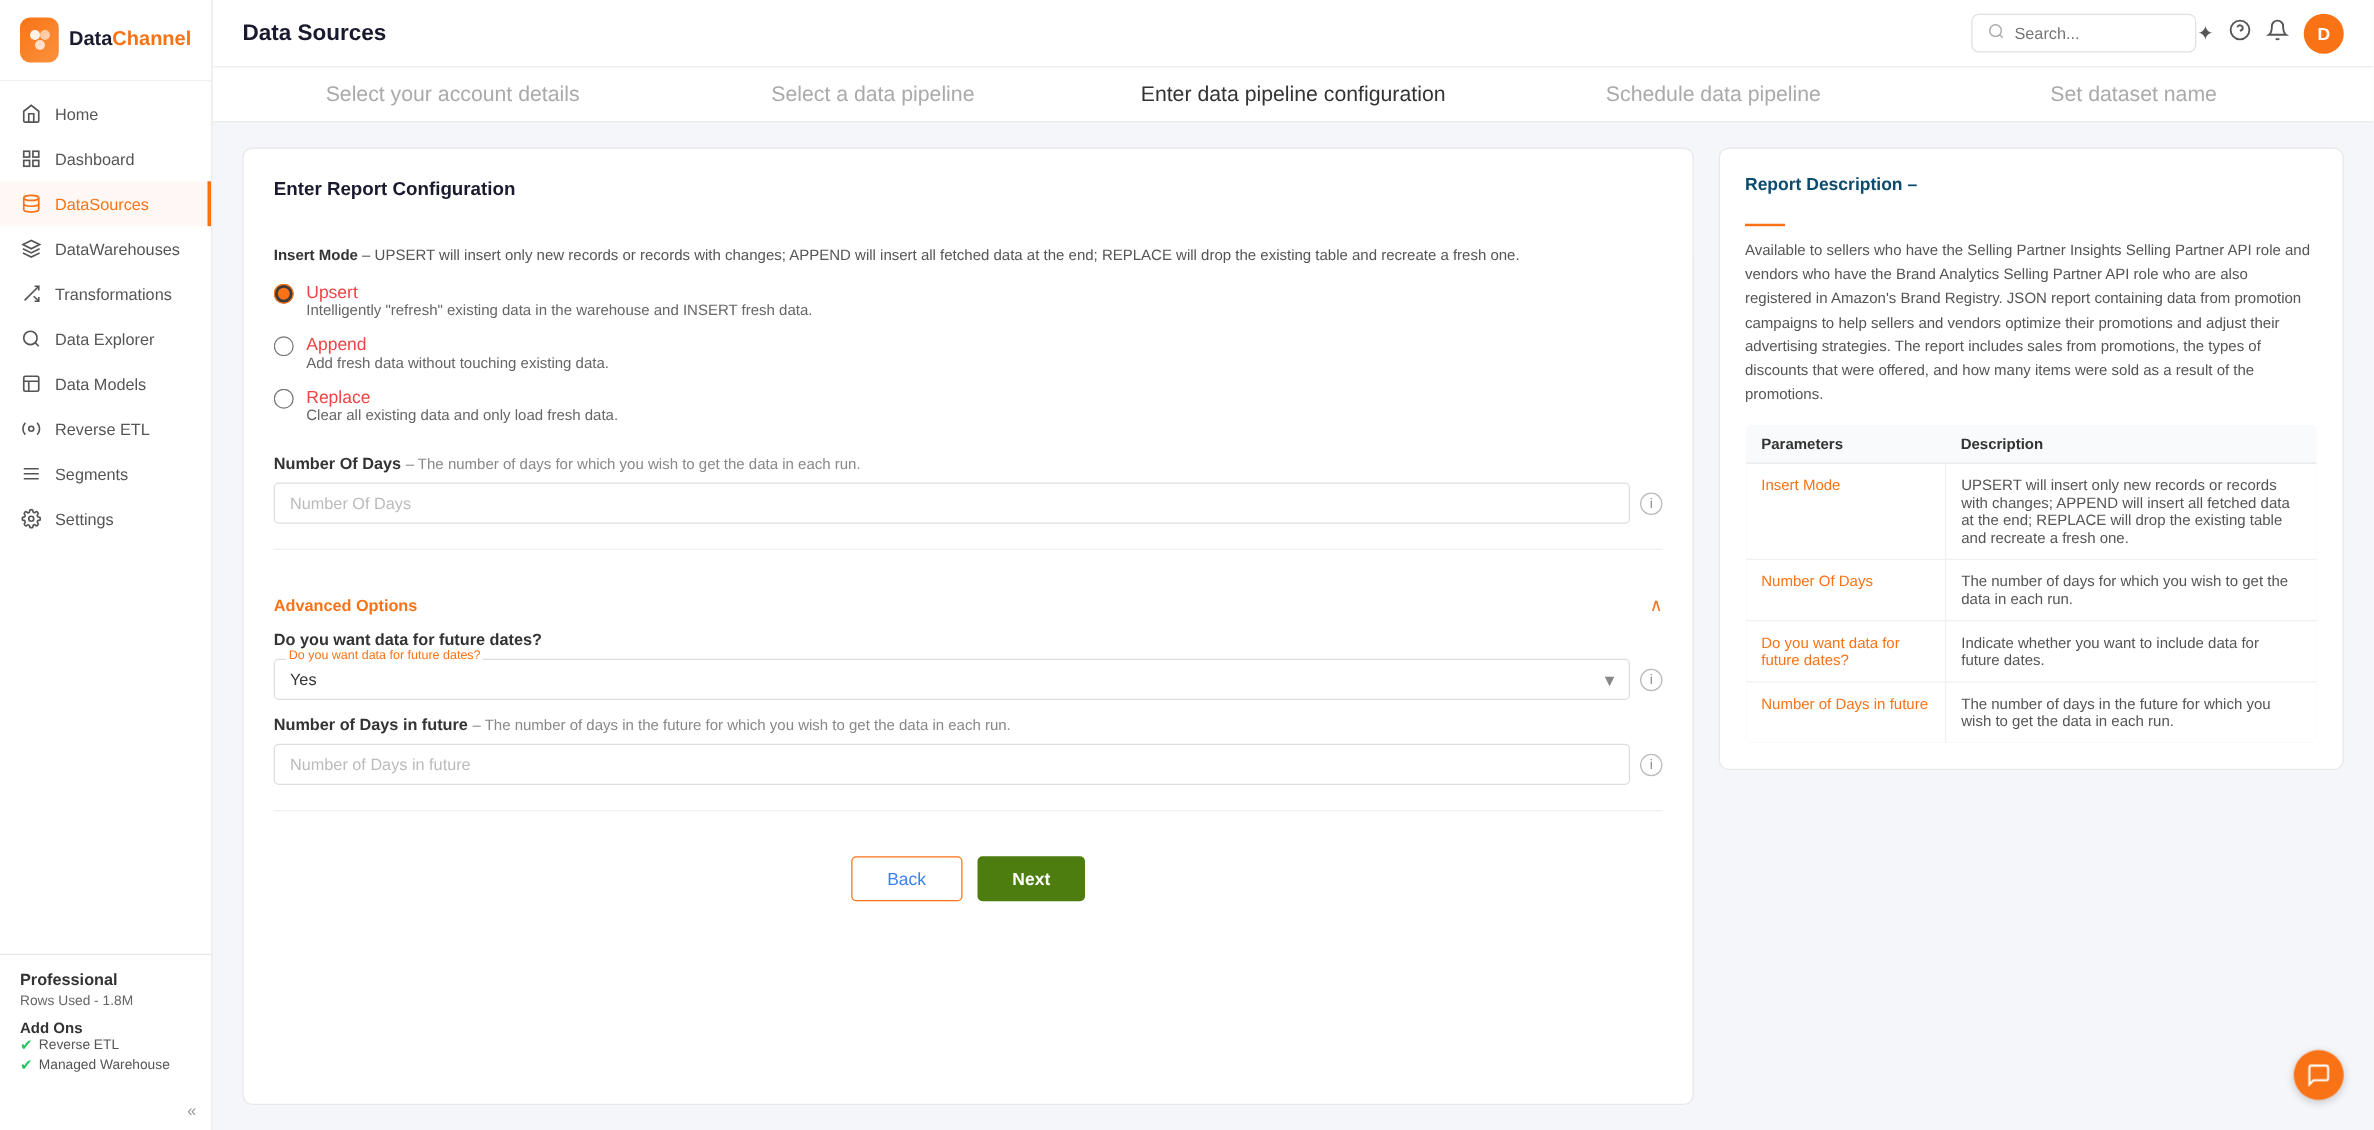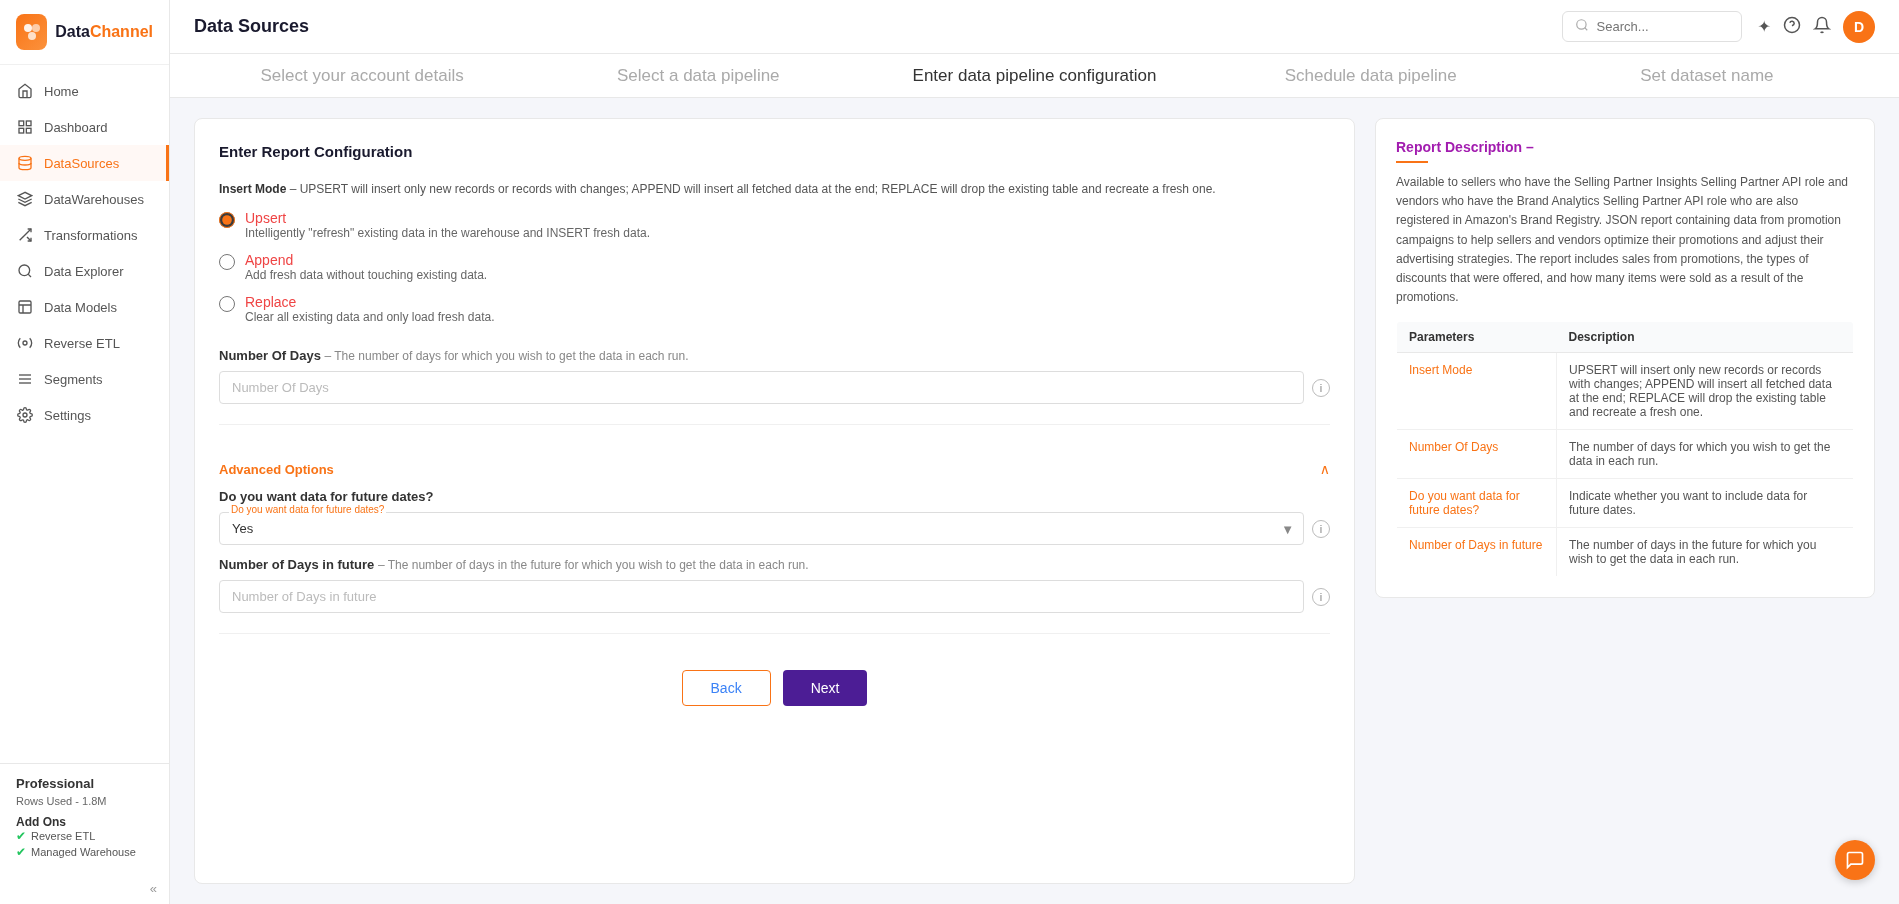--- a/index.html
+++ b/index.html
@@ -23,41 +23,41 @@
     .addon-item { display: flex; align-items: center; gap: 5px; font-size: 11px; color: #555; margin-bottom: 2px; }
     .addon-check { color: #22c55e; font-size: 12px; }
     .collapse-btn { display: flex; justify-content: flex-end; padding: 8px 12px; cursor: pointer; color: #999; }
 
     
     .main { flex: 1; display: flex; flex-direction: column; overflow: hidden; }
 
     
     .header { background: #fff; border-bottom: 1px solid #e8e8e8; padding: 0 24px; height: 54px; display: flex; align-items: center; justify-content: space-between; flex-shrink: 0; }
     .header-title { font-size: 18px; font-weight: 600; color: #1a1a2e; }
-    .header-right { display: flex; align-items: center; gap: 16px; }
+    .header-right { display: flex; align-items: center; gap: 1px; }
     .search-box { display: flex; align-items: center; gap: 8px; border: 1px solid #e0e0e0; border-radius: 6px; padding: 6px 12px; background: #fff; width: 180px; }
     .search-icon { color: #aaa; font-size: 14px; }
     .search-input { border: none; outline: none; font-size: 13px; color: #666; background: transparent; width: 100%; }
     .header-icons { display: flex; align-items: center; gap: 12px; }
     .header-icon { color: #555; cursor: pointer; font-size: 16px; }
     .avatar { width: 32px; height: 32px; background: #f97316; border-radius: 50%; display: flex; align-items: center; justify-content: center; color: white; font-weight: 600; font-size: 14px; cursor: pointer; }
 
     
     .steps-bar { background: #fff; border-bottom: 1px solid #e8e8e8; padding: 0 24px; height: 44px; display: flex; align-items: center; flex-shrink: 0; }
     .steps-list { display: flex; gap: 0; width: 100%; justify-content: space-around; }
     .step-item { font-size: 17px; color: #aaa; text-align: center; flex: 1; padding: 4px; }
     .step-item.active { color: #333; font-weight: 500; }
 
     
     .content-area { flex: 1; overflow-y: auto; display: flex; padding: 20px 24px; gap: 20px; }
 
     
     .main-panel { flex: 1; background: #fff; border-radius: 8px; border: 1px solid #e8e8e8; padding: 24px; display: flex; flex-direction: column; gap: 16px; min-height: fit-content; }
     .section-title { font-size: 15px; font-weight: 600; color: #1a1a2e; margin-bottom: 4px; }
-    .insert-mode-desc { font-size: 12px; color: #555; line-height: 1.5; margin-bottom: 12px; }
+    .insert-mode-desc { font-size: 12px; color: #555; line-height: 1.5; margin-bottom: 12px; margin-top: 15px; }
     .insert-mode-desc strong { color: #333; }
 
     
     .radio-group { display: flex; flex-direction: column; gap: 12px; margin-bottom: 8px; }
     .radio-item { display: flex; align-items: flex-start; gap: 10px; }
     .radio-input { width: 16px; height: 16px; margin-top: 2px; accent-color: #f97316; cursor: pointer; }
     .radio-label { font-size: 14px; font-weight: 400; color: #ef4444; }
     .radio-desc { font-size: 12px; color: #666; }
 
     
@@ -83,26 +83,26 @@
 
     
     .select-wrapper { position: relative; flex: 1; }
     .field-select { width: 100%; border: 1px solid #ddd; border-radius: 4px; padding: 8px 12px; font-size: 13px; color: #333; outline: none; appearance: none; background: #fff; cursor: pointer; }
     .select-label-small { font-size: 10px; color: #f97316; position: absolute; top: -8px; left: 10px; background: #fff; padding: 0 2px; }
     .select-arrow { position: absolute; right: 10px; top: 50%; transform: translateY(-50%); color: #888; pointer-events: none; }
 
     
     .footer-actions { display: flex; justify-content: center; gap: 12px; padding: 16px 0 4px; }
     .btn-back { padding: 9px 28px; border: 1px solid #f97316; border-radius: 4px; background: #fff; color: #3b82f6; font-size: 14px; cursor: pointer; font-weight: 500; }
-    .btn-next { padding: 9px 28px; border: none; border-radius: 4px; background: #4c1d95; color: #fff; font-size: 14px; cursor: pointer; font-weight: 400; }
+    .btn-next { padding: 9px 28px; border: none; border-radius: 4px; background: #4d7c0f; color: #fff; font-size: 14px; cursor: pointer; font-weight: 700; }
 
     
     .right-panel { width: 500px; flex-shrink: 0; display: flex; flex-direction: column; gap: 0; }
     .report-desc-box { background: #fff; border-radius: 8px; border: 1px solid #e8e8e8; padding: 20px; margin-bottom: 0; }
-    .report-desc-title { font-size: 14px; font-weight: 600; color: #a21caf; margin-bottom: 6px; }
+    .report-desc-title { font-size: 14px; font-weight: 600; color: #0c4a6e; margin-bottom: 24px; }
     .report-desc-underline { width: 32px; height: 2px; background: #f97316; margin-bottom: 10px; }
     .report-desc-text { font-size: 12px; color: #555; line-height: 1.6; }
 
     
     .params-table { width: 100%; border-collapse: collapse; margin-top: 14px; border: 1px solid #e8e8e8; border-radius: 4px; overflow: hidden; }
     .params-table th { background: #f9fafb; font-size: 12px; font-weight: 600; color: #333; padding: 8px 12px; text-align: left; border-bottom: 1px solid #e8e8e8; }
     .params-table td { font-size: 12px; color: #555; padding: 10px 12px; border-bottom: 1px solid #f0f0f0; vertical-align: top; }
     .params-table td:first-child { color: #f97316; font-weight: 500; width: 160px; border-right: 1px solid #f0f0f0; }
     .params-table tr:last-child td { border-bottom: none; }
 

